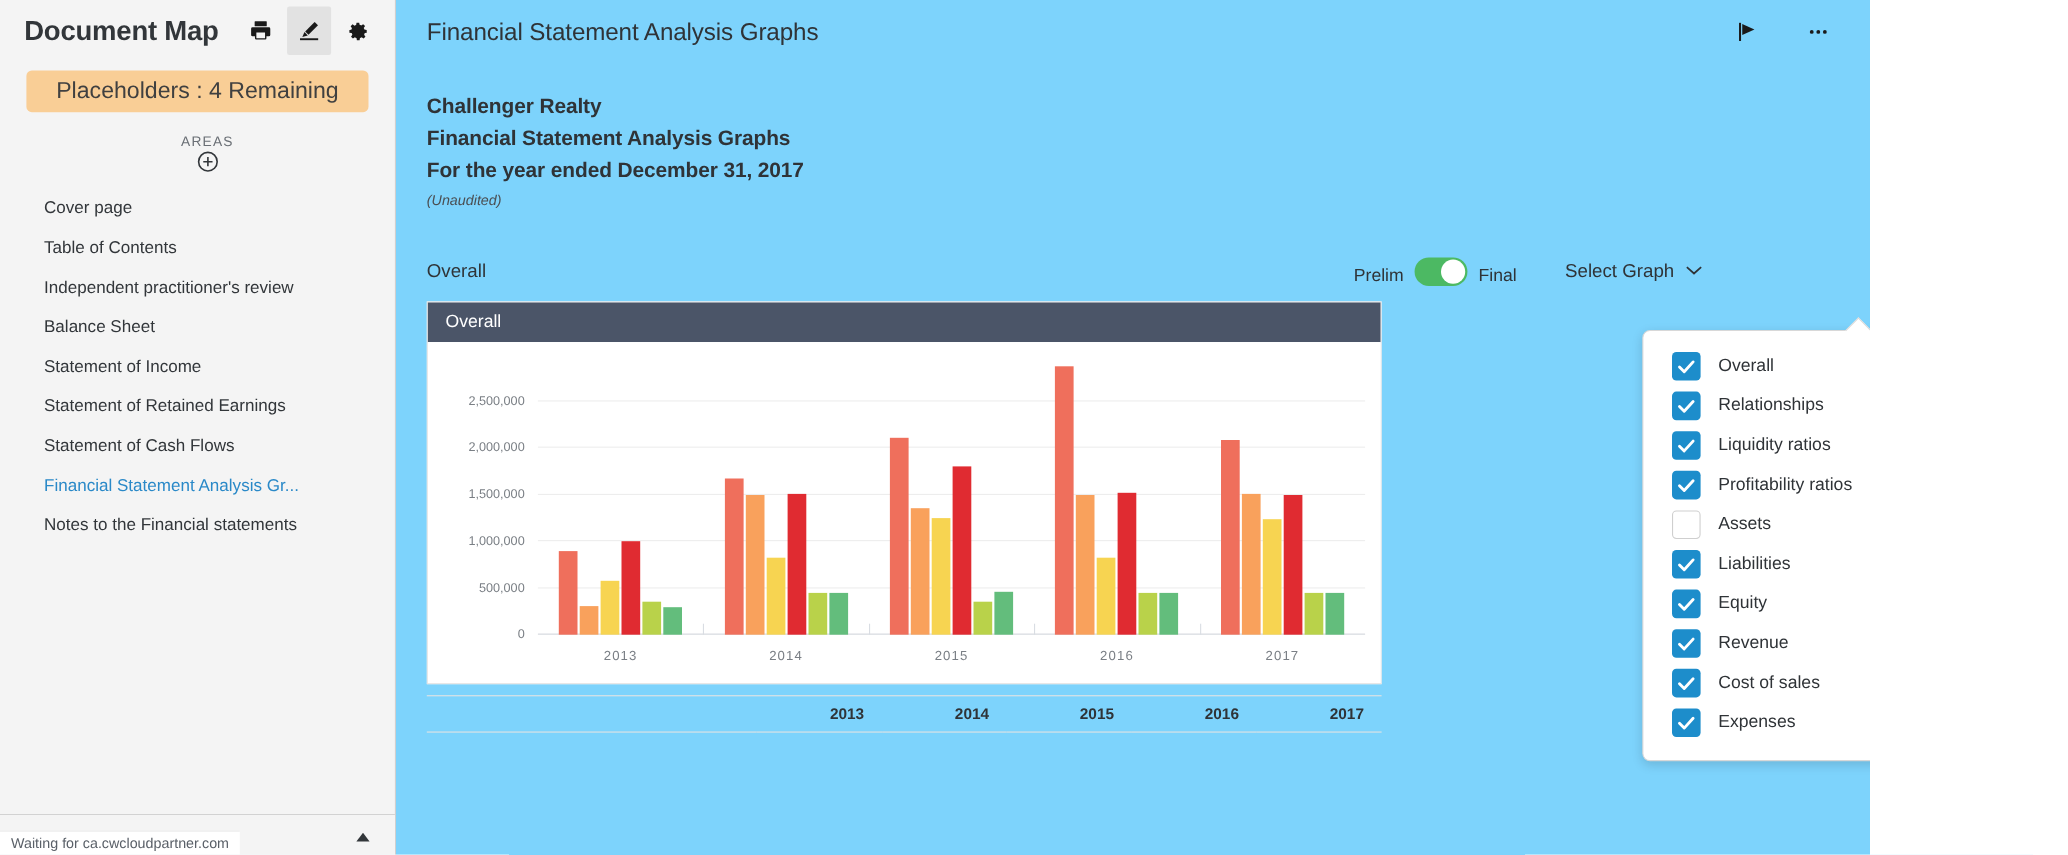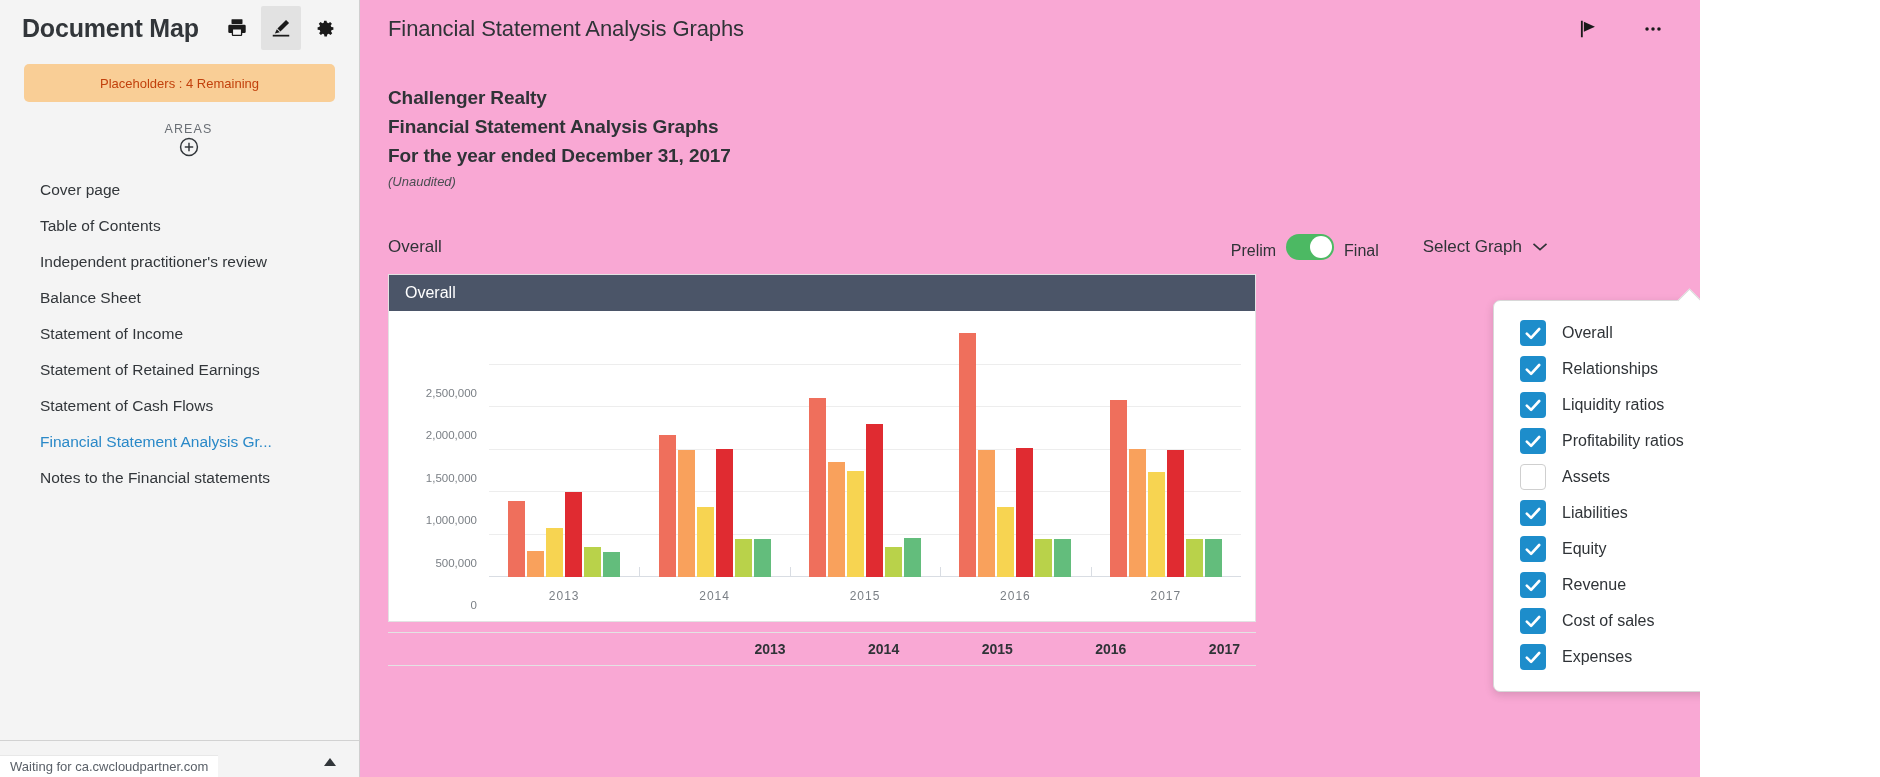--- a/index.html
+++ b/index.html
@@ -34,21 +34,21 @@
   }
   .sb-iconbtn.active { background: #e2e2e2; }
   .sb-iconbtn svg { display: block; }
 
   .placeholders {
     margin: 8px 24px 0 24px;
     background: #f9ce96;
     border-radius: 5px;
     height: 38px;
     display: flex; align-items: center; justify-content: center;
-    font-size: 13px; color: #c2410c;
+    font-size: 21px; color: #404040;
     cursor: pointer;
   }
 
   .areas-row {
     margin: 20px 22px 0 40px;
     display: flex; align-items: center; justify-content: space-between; flex-direction: column;
   }
   .areas-label {
     font-size: 12.5px; letter-spacing: 1.1px;
     color: #6a6f75; font-weight: 400;
@@ -66,21 +66,21 @@
 
   .sb-divider { height: 1px; background: #d2d2d2; }
   .sb-footer {
     height: 36px; position: relative; background: #f4f4f4;
   }
   .sb-caret { position: absolute; right: 22px; bottom: 6px; }
 
   
   .main {
     flex: 1; height: 777px; position: relative;
-    background: #f9a8d4; overflow: hidden;
+    background: #7dd3fc; overflow: hidden;
   }
   .main-topbar {
     height: 58px; display: flex; align-items: center;
     padding: 0 30px 0 28px;
   }
   .main-topbar .doc-title {
     font-size: 22px; color: #2f3337; font-weight: 400;
     letter-spacing: -0.1px; flex: 1;
   }
   .top-icon { cursor: pointer; display: flex; align-items: center; justify-content: center; }
@@ -145,21 +145,20 @@
   }
   .axis-base {
     position: absolute; left: 0; right: 0; bottom: 0;
     height: 1px; background: #d9dde3;
   }
   .ytick {
     position: absolute; right: 100%; margin-right: 12px;
     transform: translateY(-50%);
     font-size: 11.5px; color: #7a7f85; white-space: nowrap;
     font-family: "Liberation Sans", sans-serif;
-    margin-top: 28px;
   }
   .groups {
     position: absolute; left: 0; right: 0; top: 0; bottom: 0;
     display: flex;
   }
   .group {
     flex: 1; position: relative;
     display: flex; align-items: flex-end; justify-content: center;
     gap: 2px;
   }

